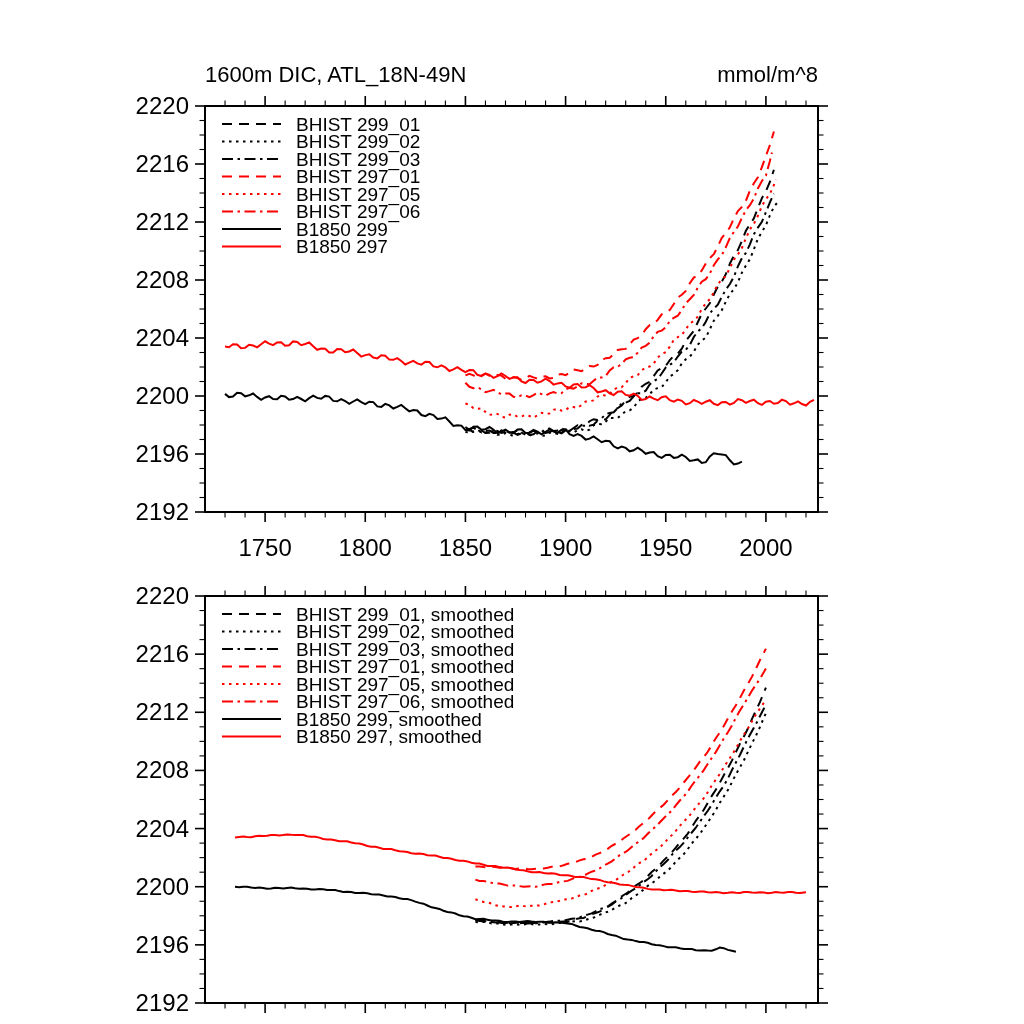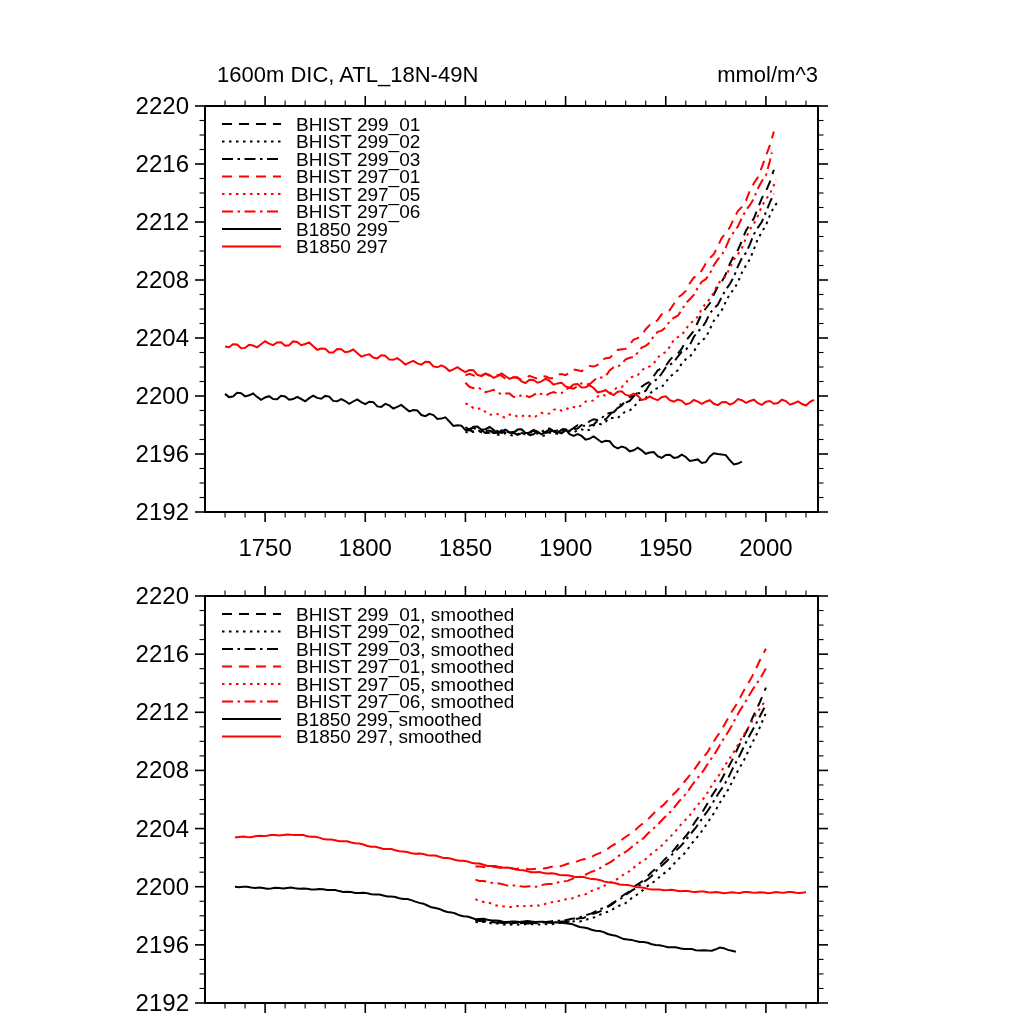--- a/index.html
+++ b/index.html
@@ -6,21 +6,21 @@
   #app{
     position:relative;
     width:1024px;height:1024px;
     background:#ffffff;
     font-family:"Liberation Sans","DejaVu Sans",sans-serif;
     color:#000;
     overflow:hidden;
   }
   #figure-svg{position:absolute;left:0;top:0;}
   .chart-title-left{
-    position:absolute;left:217px;top:62px;
+    position:absolute;left:205px;top:62px;
     font-size:22px;white-space:nowrap;
   }
   .chart-title-right{
     position:absolute;left:205px;top:62px;width:613px;
     text-align:right;font-size:22px;white-space:nowrap;
   }
   text.tick-label{
     font-family:"Liberation Sans","DejaVu Sans",sans-serif;
     font-size:24px;fill:#000;
   }
@@ -345,14 +345,14 @@
           <line x1="222" y1="701.5" x2="281" y2="701.5" stroke="#ff0000" stroke-width="2" stroke-dasharray="11 4.5 2.5 4.5"></line>
           <text x="296" y="708" class="legend-label">BHIST 297_06, smoothed</text>
           <line x1="222" y1="719" x2="281" y2="719" stroke="#000000" stroke-width="2"></line>
           <text x="296" y="725.5" class="legend-label">B1850 299, smoothed</text>
           <line x1="222" y1="736.5" x2="281" y2="736.5" stroke="#ff0000" stroke-width="2"></line>
           <text x="296" y="743" class="legend-label">B1850 297, smoothed</text>
         </g>
       </g>
     </svg>
   <div class="chart-title-left">1600m DIC, ATL_18N-49N</div>
-  <div class="chart-title-right">mmol/m^3</div>
+  <div class="chart-title-right">mmol/m^8</div>
 </div>
 
 </body></html>

